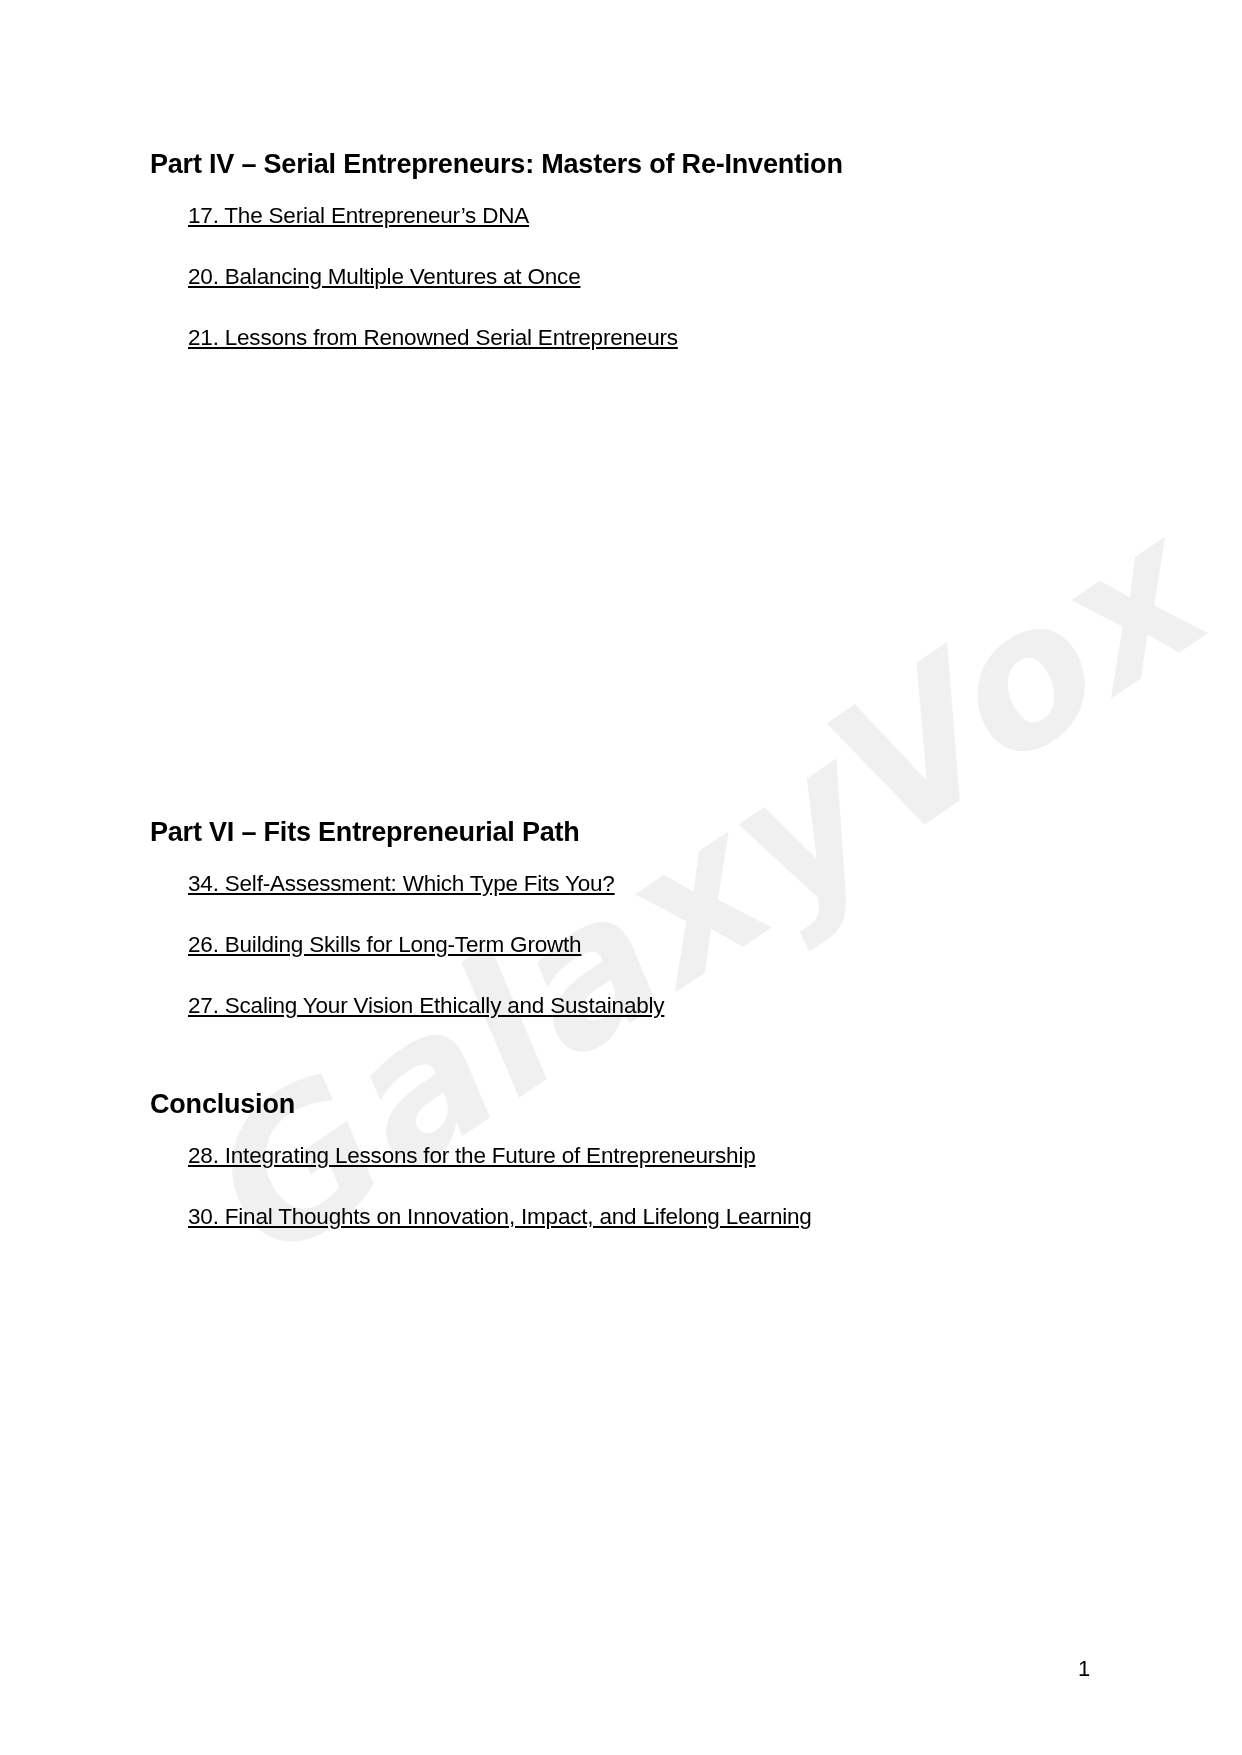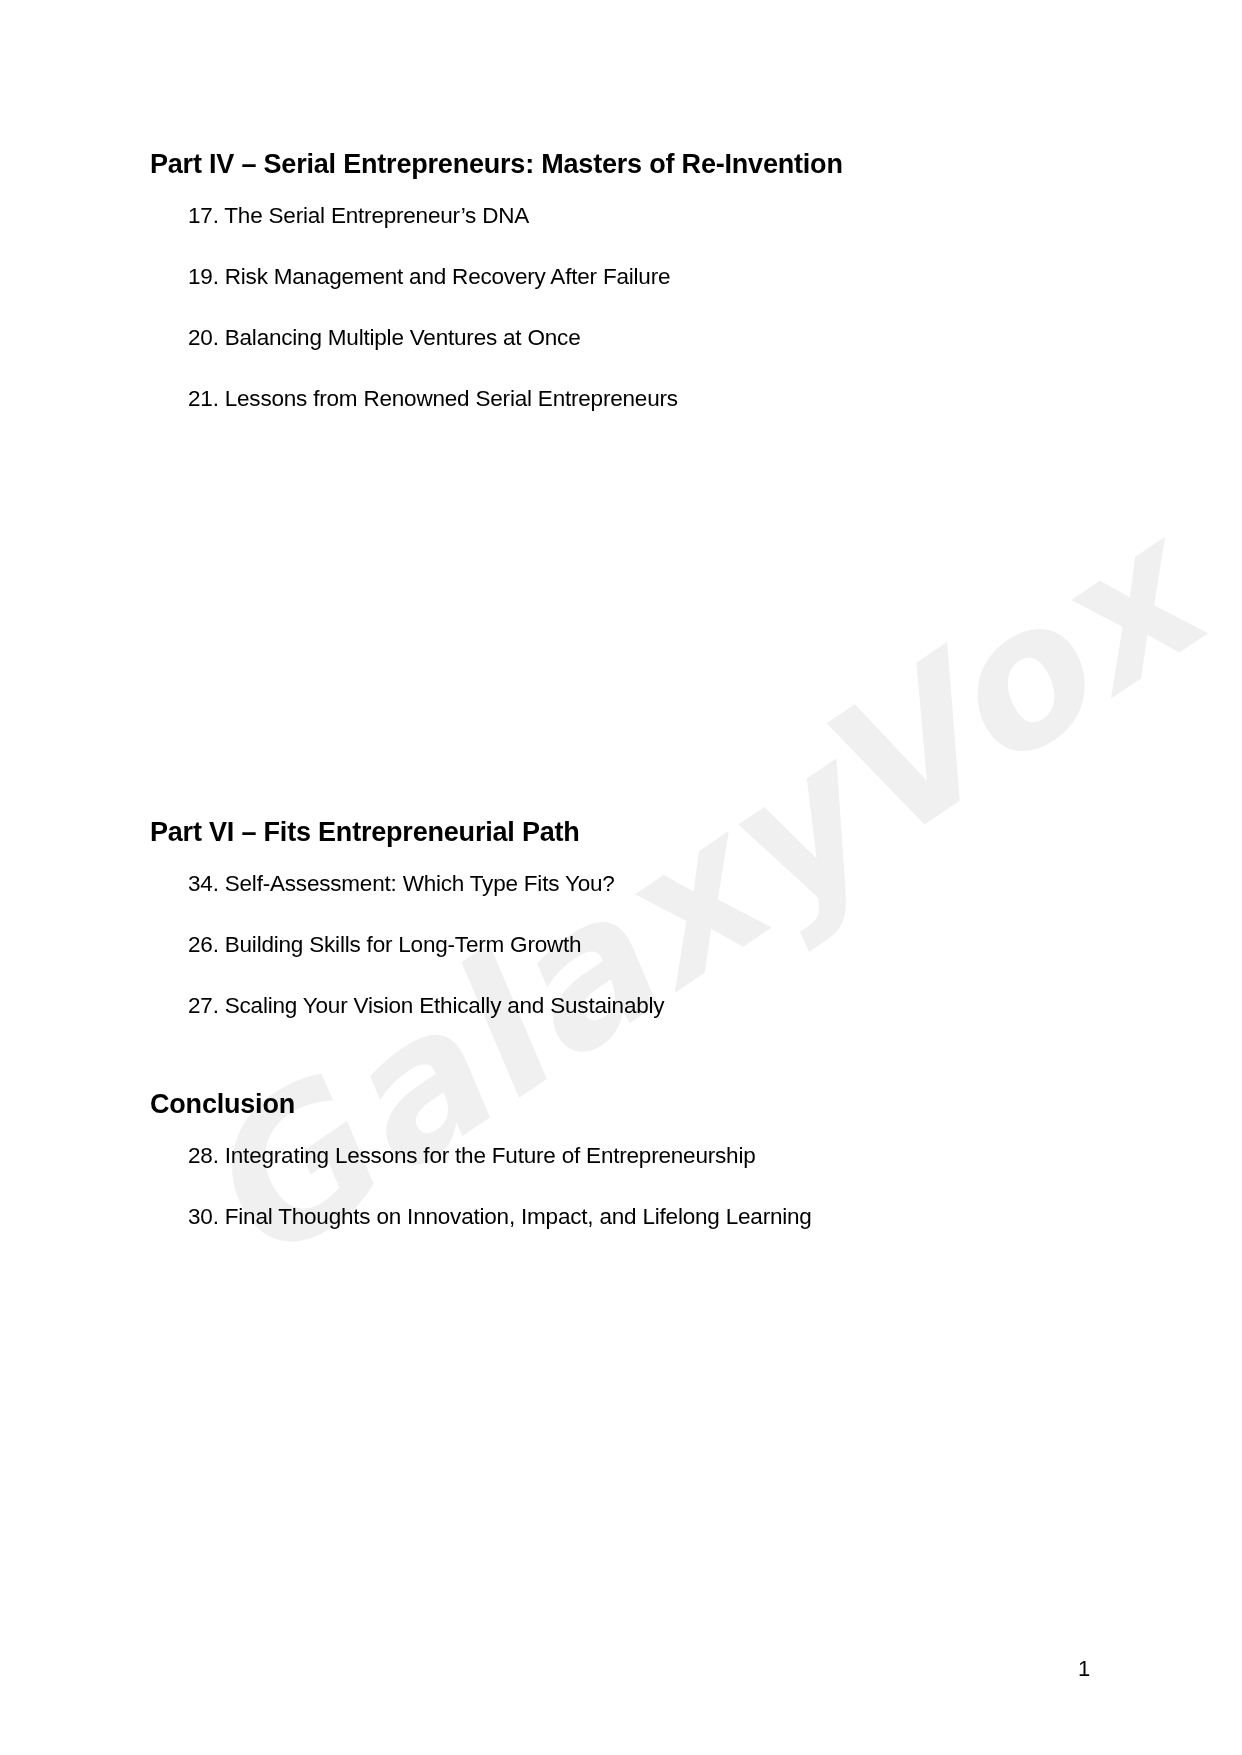--- a/index.html
+++ b/index.html
@@ -50,20 +50,21 @@
       font-weight: bold;
       line-height: 32px;
       margin: 0;
       letter-spacing: -0.2px;
       white-space: nowrap;
     }
     .item-list {
       list-style: none;
       margin: 0;
       padding: 0;
+      text-decoration: underline;
     }
     .item {
       position: relative;
       left: 38px;
       font-size: 22.5px;
       line-height: 28px;
       height: 28px;
       margin-top: 33px;
       white-space: nowrap;
       letter-spacing: -0.2px;
@@ -83,21 +84,20 @@
 <body>
 
 <div class="watermark">GalaxyVox</div>
 
 <div class="page-content">
 
   <section class="section" style="top:148px;">
     <h2 class="section-heading">Part IV – Serial Entrepreneurs: Masters of Re-Invention</h2>
     <ul class="item-list">
       <li class="item">17. The Serial Entrepreneur’s DNA</li>
-      <li class="item">19. Risk Management and Recovery After Failure</li>
       <li class="item">20. Balancing Multiple Ventures at Once</li>
       <li class="item">21. Lessons from Renowned Serial Entrepreneurs</li>
     </ul>
   </section>
 
 
   <section class="section" style="top:816px;">
     <h2 class="section-heading">Part VI – Fits Entrepreneurial Path</h2>
     <ul class="item-list">
       <li class="item">34. Self-Assessment: Which Type Fits You?</li>

